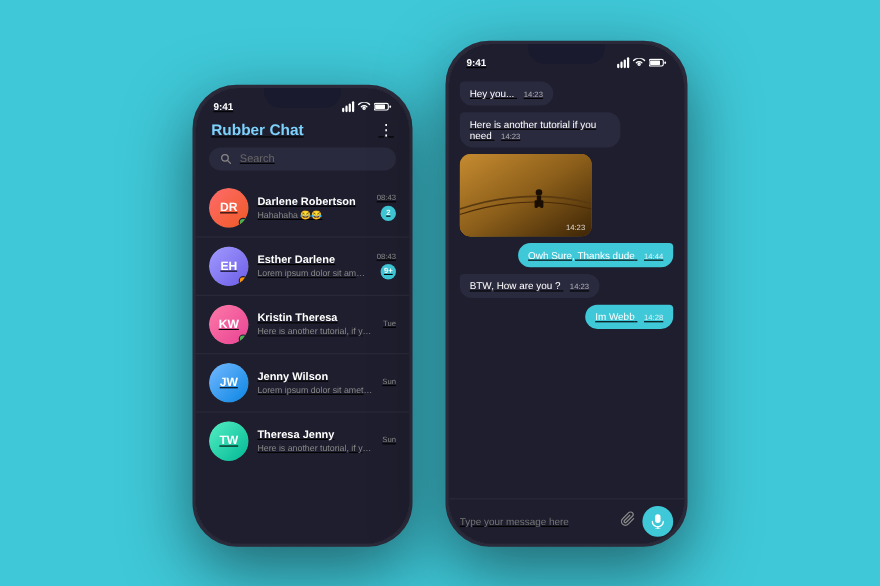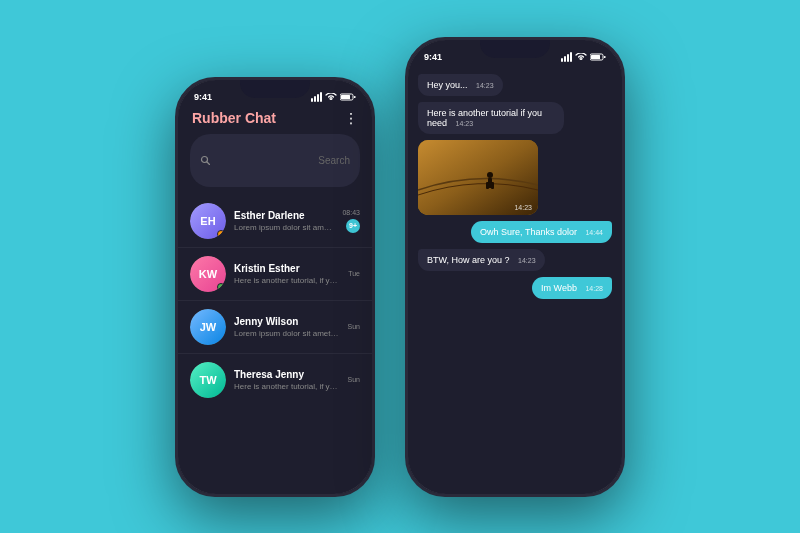--- a/index.html
+++ b/index.html
@@ -59,20 +59,21 @@
     }
 
     .phone-screen {
       width: 100%;
       height: 100%;
       background: #1e1e2e;
       border-radius: 38px;
       overflow: hidden;
       display: flex;
       flex-direction: column;
+      text-decoration: underline;
     }
 
     
     .status-bar {
       display: flex;
       justify-content: space-between;
       align-items: center;
       padding: 8px 16px 4px;
       padding-top: 12px;
       font-size: 9px;
@@ -98,39 +99,38 @@
       display: flex;
       justify-content: space-between;
       align-items: center;
       padding: 4px 14px 8px;
       flex-shrink: 0;
     }
 
     .chat-title {
       font-size: 14px;
       font-weight: 700;
-      color: #fca5a5;
+      color: #7dd3fc;
     }
 
     .more-icon {
       color: #fff;
       font-size: 14px;
       cursor: pointer;
     }
 
     .search-bar {
       margin: 0 12px 8px;
       background: #2a2a3e;
       border-radius: 20px;
-      padding: 21px 10px;
+      padding: 5px 10px;
       display: flex;
       align-items: center;
       gap: 8px;
       flex-shrink: 0;
-      justify-content: space-between;
     }
 
     .search-placeholder {
       color: #666;
       font-size: 10px;
     }
 
     .chat-list {
       flex: 1;
       overflow: hidden;
@@ -382,20 +382,34 @@
       <div class="search-bar">
         <svg width="10" height="10" viewBox="0 0 10 10">
           <circle cx="4.5" cy="4.5" r="3" stroke="#888" stroke-width="1.2" fill="none"></circle>
           <line x1="7" y1="7" x2="9.5" y2="9.5" stroke="#888" stroke-width="1.2" stroke-linecap="round"></line>
         </svg>
         <span class="search-placeholder">Search</span>
       </div>
 
       <div class="chat-list">
 
+        <div class="chat-item">
+          <div class="avatar">
+            <div class="avatar-img av1">DR</div>
+            <div class="online-dot dot-green"></div>
+          </div>
+          <div class="chat-info">
+            <div class="chat-name">Darlene Robertson</div>
+            <div class="chat-preview">Hahahaha 😂😂</div>
+          </div>
+          <div class="chat-meta">
+            <span class="chat-time">08:43</span>
+            <div class="badge">2</div>
+          </div>
+        </div>
 
         <div class="chat-item">
           <div class="avatar">
             <div class="avatar-img av2">EH</div>
             <div class="online-dot dot-orange"></div>
           </div>
           <div class="chat-info">
             <div class="chat-name">Esther Darlene</div>
             <div class="chat-preview">Lorem ipsum dolor sit amet, conse...</div>
           </div>
@@ -404,21 +418,21 @@
             <div class="badge">9+</div>
           </div>
         </div>
 
         <div class="chat-item">
           <div class="avatar">
             <div class="avatar-img av3">KW</div>
             <div class="online-dot dot-green"></div>
           </div>
           <div class="chat-info">
-            <div class="chat-name">Kristin Esther</div>
+            <div class="chat-name">Kristin Theresa</div>
             <div class="chat-preview">Here is another tutorial, if you...</div>
           </div>
           <div class="chat-meta">
             <span class="chat-time">Tue</span>
           </div>
         </div>
 
         <div class="chat-item">
           <div class="avatar">
             <div class="avatar-img av4">JW</div>
@@ -511,35 +525,51 @@
                 <rect x="68" y="42" width="3" height="7" rx="1" fill="#1a0e02"></rect>
                 <rect x="73" y="42" width="3" height="7" rx="1" fill="#1a0e02"></rect>
               </svg>
               <span class="img-time">14:23</span>
             </div>
           </div>
         </div>
 
         <div class="msg-row sent">
           <div class="msg-bubble msg-sent">
-            <span>Owh Sure, Thanks dolor</span>
+            <span>Owh Sure, Thanks dude</span>
             <span class="msg-time">14:44</span>
           </div>
         </div>
 
         <div class="msg-row received">
           <div class="msg-bubble msg-received">
             <span>BTW, How are you ?</span>
             <span class="msg-time">14:23</span>
           </div>
         </div>
 
         <div class="msg-row sent">
           <div class="msg-bubble msg-sent">
             <span>Im Webb</span>
             <span class="msg-time">14:28</span>
           </div>
         </div>
       </div>
 
+      <div class="chat-input-area">
+        <input type="text" class="text-input" placeholder="Type your message here" style="">
+        <div class="attach-icon">
+          <svg width="14" height="14" viewBox="0 0 14 14">
+            <path d="M12 6.5L7 11.5a3.5 3.5 0 01-4.95-4.95l5.5-5.5a2.33 2.33 0 013.3 3.3L5.35 9.85a1.17 1.17 0 01-1.65-1.65L8.5 3.4" stroke="#888" stroke-width="1.2" fill="none" stroke-linecap="round" stroke-linejoin="round"></path>
+          </svg>
+        </div>
+        <div class="mic-btn">
+          <svg width="12" height="14" viewBox="0 0 12 14">
+            <rect x="3.5" y="0.5" width="5" height="8" rx="2.5" fill="#fff"></rect>
+            <path d="M1 7c0 2.76 2.24 5 5 5s5-2.24 5-5" stroke="#fff" stroke-width="1.2" fill="none" stroke-linecap="round"></path>
+            <line x1="6" y1="12" x2="6" y2="14" stroke="#fff" stroke-width="1.2" stroke-linecap="round"></line>
+            <line x1="4" y1="14" x2="8" y2="14" stroke="#fff" stroke-width="1.2" stroke-linecap="round"></line>
+          </svg>
+        </div>
+      </div>
     </div>
   </div>
 </div>
 
 </body></html>

